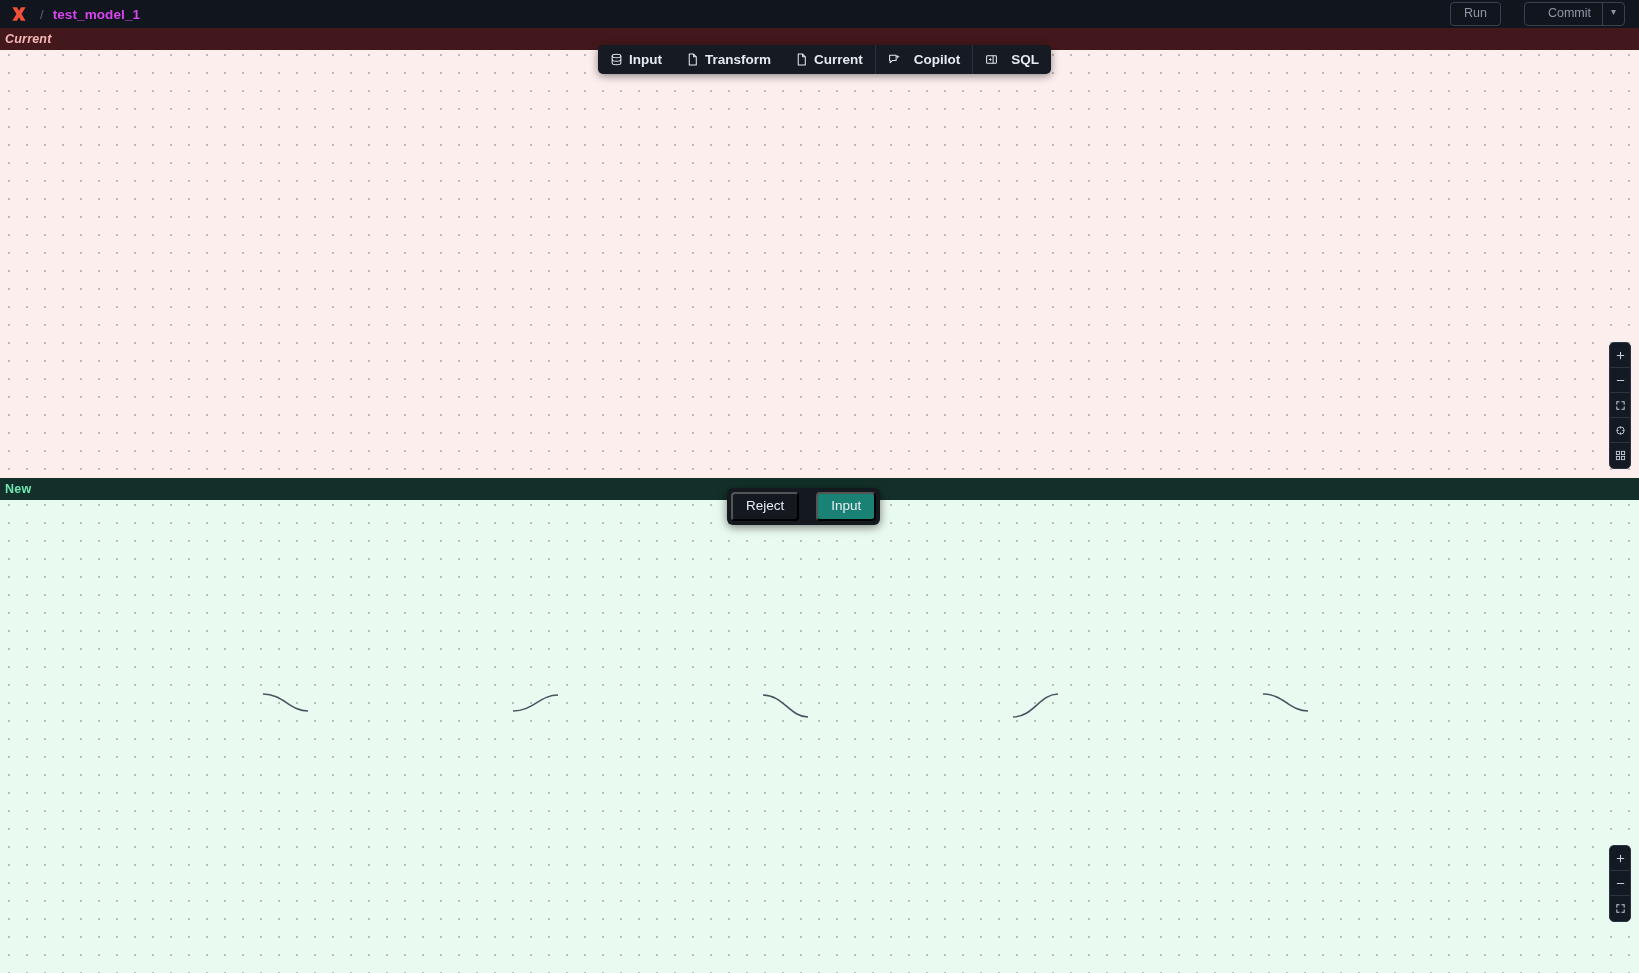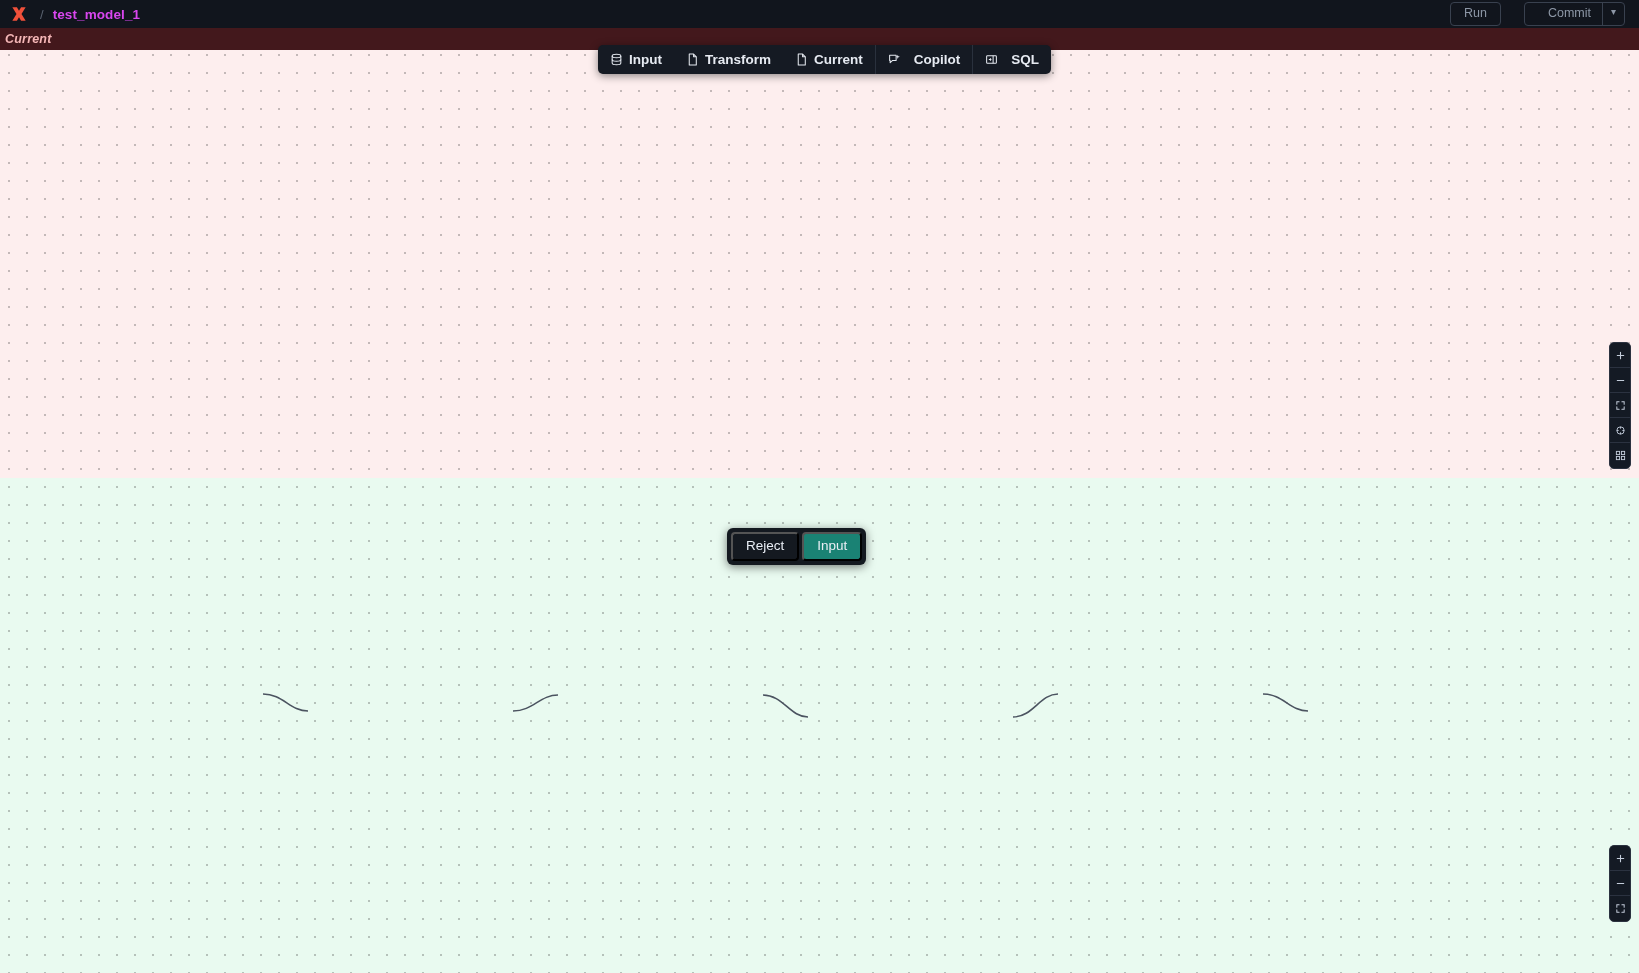--- a/index.html
+++ b/index.html
@@ -55,21 +55,21 @@
     display: flex; align-items: center; gap: 6px; padding: 0 12px;
     color: #e6eaf1; font-size: 13.5px; font-weight: bold; white-space: nowrap;
   }
   .tb-item + .tb-item.sep { border-left: 1px solid #2a313d; gap: 13px; }
   .tb-ico { display: flex; align-items: center; }
 
   
   .decision {
     position: absolute; left: 727px; top: 488px; z-index: 56;
     background: #141920; border-radius: 6px; padding: 4px;
-    display: flex; gap: 3px; box-shadow: 0 2px 10px rgba(0,0,0,.5); margin-top: 40px;
+    display: flex; gap: 17px; box-shadow: 0 2px 10px rgba(0,0,0,.5);
   }
   .dec-btn { font-size: 13.5px; padding: 4px 13px 6px; border-radius: 4px; color: #e8edf4; }
   .dec-reject { background: transparent; }
   .dec-accept { background: #1a8274; }
 
   
   .zoomstack {
     position: absolute; z-index: 40; width: 22px;
     background: #141a24; border: 1px solid #2b3240; border-radius: 5px;
     display: flex; flex-direction: column; overflow: hidden;
@@ -105,20 +105,21 @@
     </div>
   </div>
 
   <div class="pane pane-current">
     <div class="dots"></div>
     <div class="pane-label label-current">Current</div>
   </div>
 
   <div class="pane pane-new">
     <div class="dots"></div>
+    <div class="pane-label label-new">New</div>
 
     <svg class="edges" width="1639" height="495">
       <g fill="none" stroke="#4b5360" stroke-width="1.6">
         <path d="M263,216 C283,216 290,233 308,233"></path>
         <path d="M513,233 C533,233 540,217 558,217"></path>
         <path d="M763,217 C783,217 790,239 808,239"></path>
         <path d="M1013,239 C1033,239 1040,216 1058,216"></path>
         <path d="M1263,216 C1283,216 1290,233 1308,233"></path>
       </g>
     </svg>

